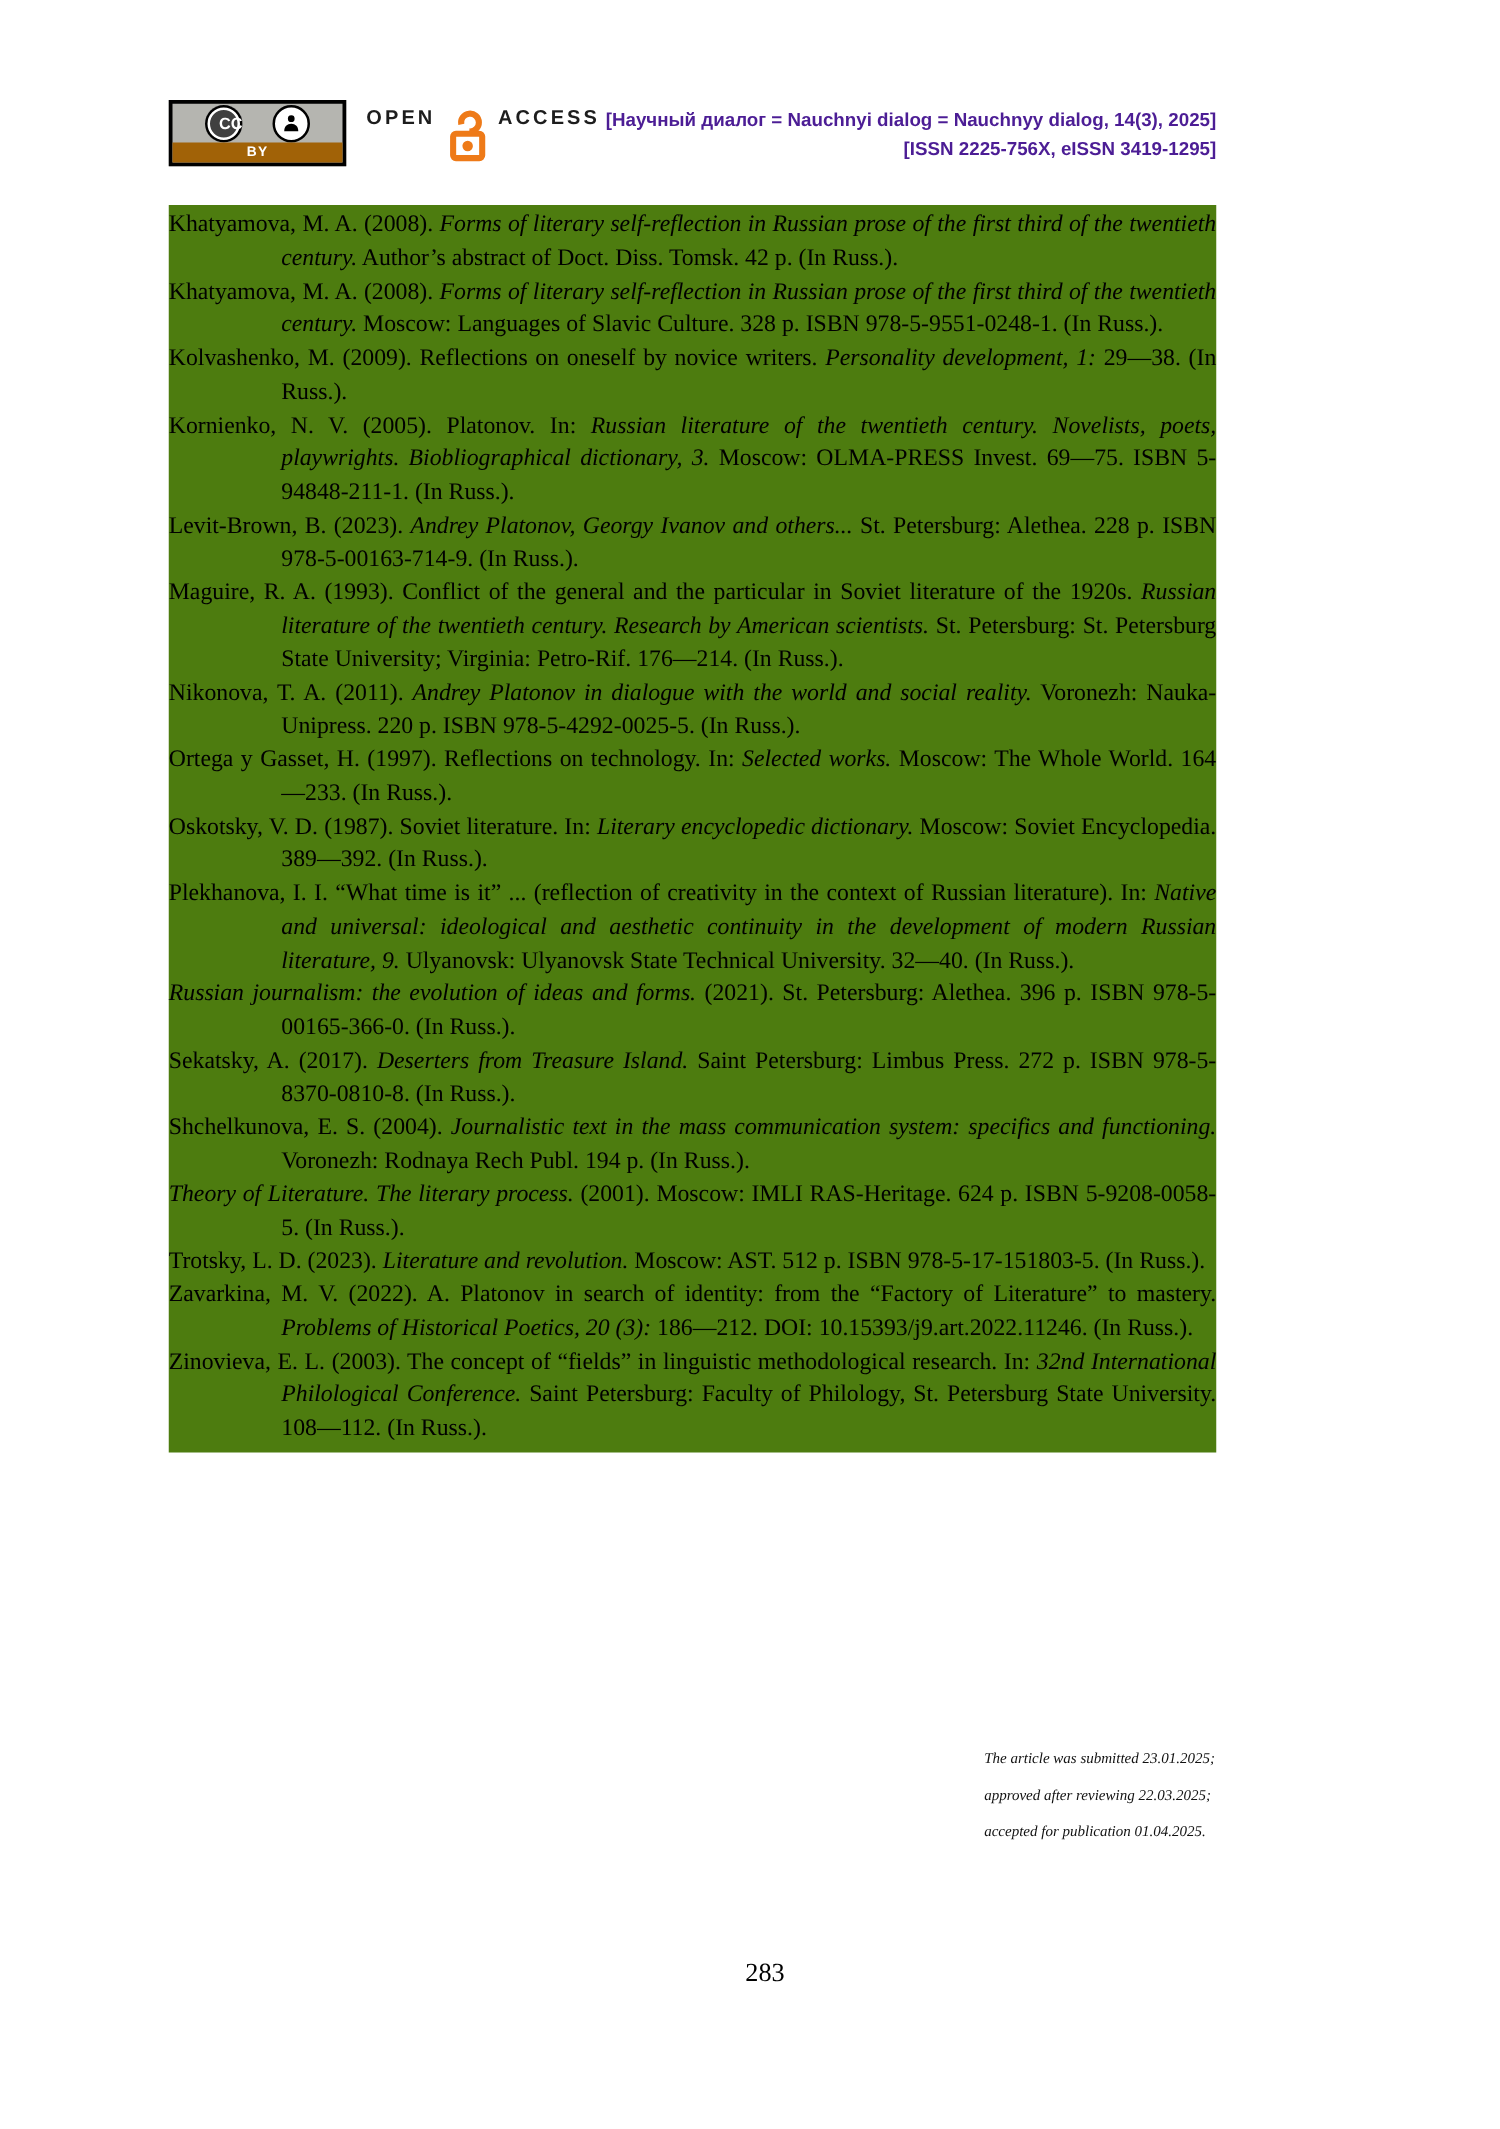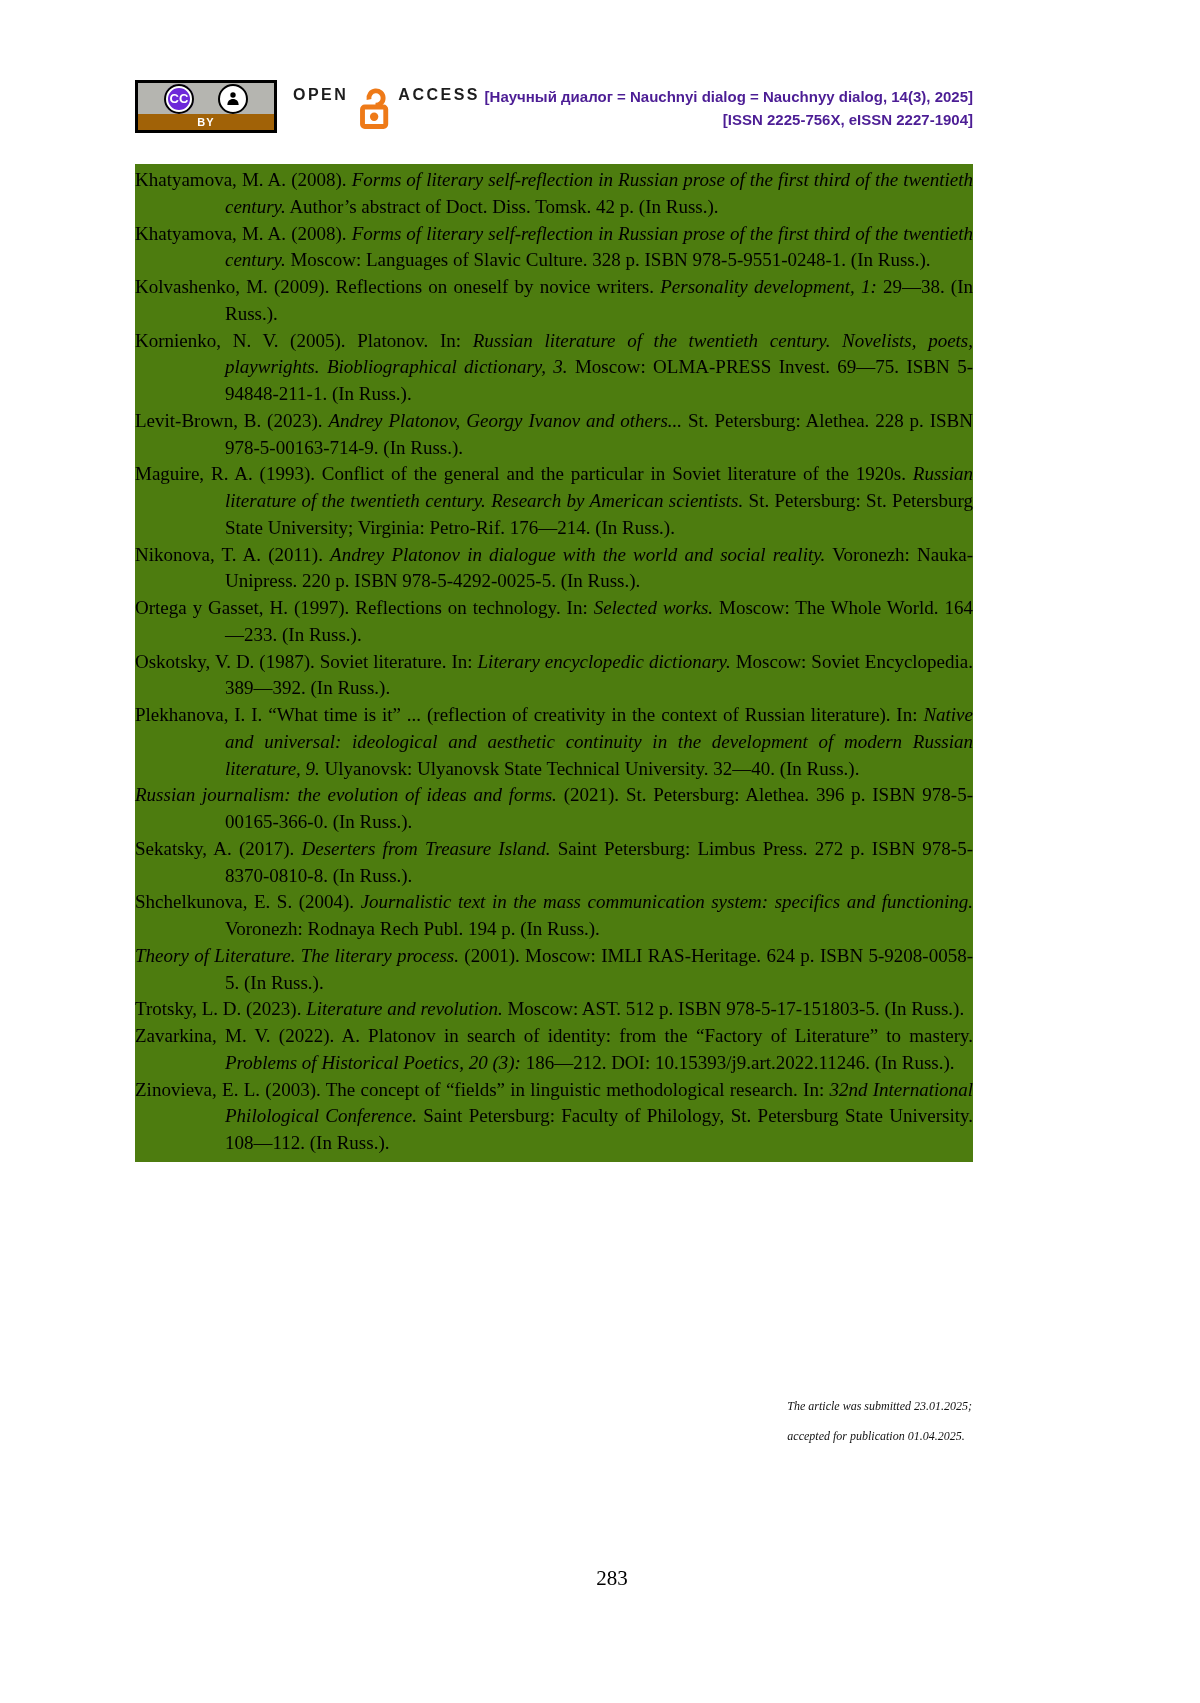--- a/index.html
+++ b/index.html
@@ -14,21 +14,21 @@
   .header { position:absolute; left:135px; top:79px; width:838px; height:60px; }
 
   .cc-badge {
     position:absolute; left:0; top:1px; width:142px; height:53px;
     background:#b5b5b0; border:3px solid #000;
     display:flex; flex-direction:column;
   }
   .cc-icons { flex:1; display:flex; align-items:center; justify-content:center; gap:24px; }
   .circle { width:30px; height:30px; border-radius:50%; flex:0 0 auto; }
   .circle.cc {
-    background:#6d28d9; color:#fff; display:flex; align-items:center; justify-content:center;
+    background:#404040; color:#fff; display:flex; align-items:center; justify-content:flex-end;
     font-family:"Liberation Sans", sans-serif; font-weight:bold; font-size:13px;
     box-shadow: inset 0 0 0 2px #000, inset 0 0 0 4px #fff;
   }
   .circle.person {
     background:#fff; border:2.5px solid #000;
     display:flex; align-items:center; justify-content:center;
   }
   .cc-bar {
     height:16px; background:#a16207; color:#fff; text-align:center;
     font-family:"Liberation Sans", sans-serif; font-weight:bold;
@@ -96,21 +96,21 @@
       <svg class="oa-lock" width="36" height="45" viewBox="0 0 46 60" aria-hidden="true">
         <path d="M26.2 25.5 A9.5 9.5 0 1 0 17.7 18" fill="none" stroke="var(--oa-orange)" stroke-width="6.5"></path>
         <rect x="9" y="28" width="31" height="26" rx="3" fill="none" stroke="var(--oa-orange)" stroke-width="6.5"></rect>
         <circle cx="24.5" cy="41" r="5.6" fill="var(--oa-orange)"></circle>
       </svg>
       <span class="oa-word">ACCESS</span>
     </div>
 
     <div class="journal-meta">
       <div>[Научный диалог = Nauchnyi dialog = Nauchnyy dialog, 14(3), 2025]</div>
-      <div>[ISSN 2225-756X, eISSN 2227-1904]</div>
+      <div>[ISSN 2225-756X, eISSN 3419-1295]</div>
     </div>
 
   </header>
 
   <main class="refs" style="background: #4d7c0f;">
       <p class="ref"><span>Khatyamova, M. A. (2008). </span><em>Forms of literary self-reflection in Russian prose of the first third of the twentieth century.</em><span> Author’s abstract of Doct. Diss. Tomsk. 42 p. (In Russ.).</span></p>
       <p class="ref"><span>Khatyamova, M. A. (2008). </span><em>Forms of literary self-reflection in Russian prose of the first third of the twentieth century.</em><span> Moscow: Languages of Slavic Culture. 328 p. ISBN 978-5-9551-0248-1. (In Russ.).</span></p>
       <p class="ref"><span>Kolvashenko, M. (2009). Reflections on oneself by novice writers. </span><em>Personality development, 1:</em><span> 29—38. (In Russ.).</span></p>
       <p class="ref"><span>Kornienko, N. V. (2005). Platonov. In: </span><em>Russian literature of the twentieth century. Novelists, poets, playwrights. Biobliographical dictionary, 3.</em><span> Moscow: OLMA-PRESS Invest. 69—75. ISBN 5-94848-211-1. (In Russ.).</span></p>
       <p class="ref"><span>Levit-Brown, B. (2023). </span><em>Andrey Platonov, Georgy Ivanov and others...</em><span> St. Petersburg: Alethea. 228 p. ISBN 978-5-00163-714-9. (In Russ.).</span></p>
@@ -123,18 +123,19 @@
       <p class="ref"><span>Sekatsky, A. (2017). </span><em>Deserters from Treasure Island.</em><span> Saint Petersburg: Limbus Press. 272 p. ISBN 978-5-8370-0810-8. (In Russ.).</span></p>
       <p class="ref"><span>Shchelkunova, E. S. (2004). </span><em>Journalistic text in the mass communication system: specifics and functioning.</em><span> Voronezh: Rodnaya Rech Publ. 194 p. (In Russ.).</span></p>
       <p class="ref"><em>Theory of Literature. The literary process.</em><span> (2001). Moscow: IMLI RAS-Heritage. 624 p. ISBN 5-9208-0058-5. (In Russ.).</span></p>
       <p class="ref"><span>Trotsky, L. D. (2023). </span><em>Literature and revolution.</em><span> Moscow: AST. 512 p. ISBN 978-5-17-151803-5. (In Russ.).</span></p>
       <p class="ref"><span>Zavarkina, M. V. (2022). A. Platonov in search of identity: from the “Factory of Literature” to mastery. </span><em>Problems of Historical Poetics, 20 (3):</em><span> 186—212. DOI: 10.15393/j9.art.2022.11246. (In Russ.).</span></p>
       <p class="ref"><span>Zinovieva, E. L. (2003). The concept of “fields” in linguistic methodological research. In: </span><em>32nd International Philological Conference.</em><span> Saint Petersburg: Faculty of Philology, St. Petersburg State University. 108—112. (In Russ.).</span></p>
     </main>
 
   <div class="submission">
       <div>The article was submitted 23.01.2025;</div>
+      <div>approved after reviewing 22.03.2025;</div>
       <div>accepted for publication 01.04.2025.</div>
     </div>
 
   <div class="page-number">283</div>
 
 </div>
 
 </body></html>

